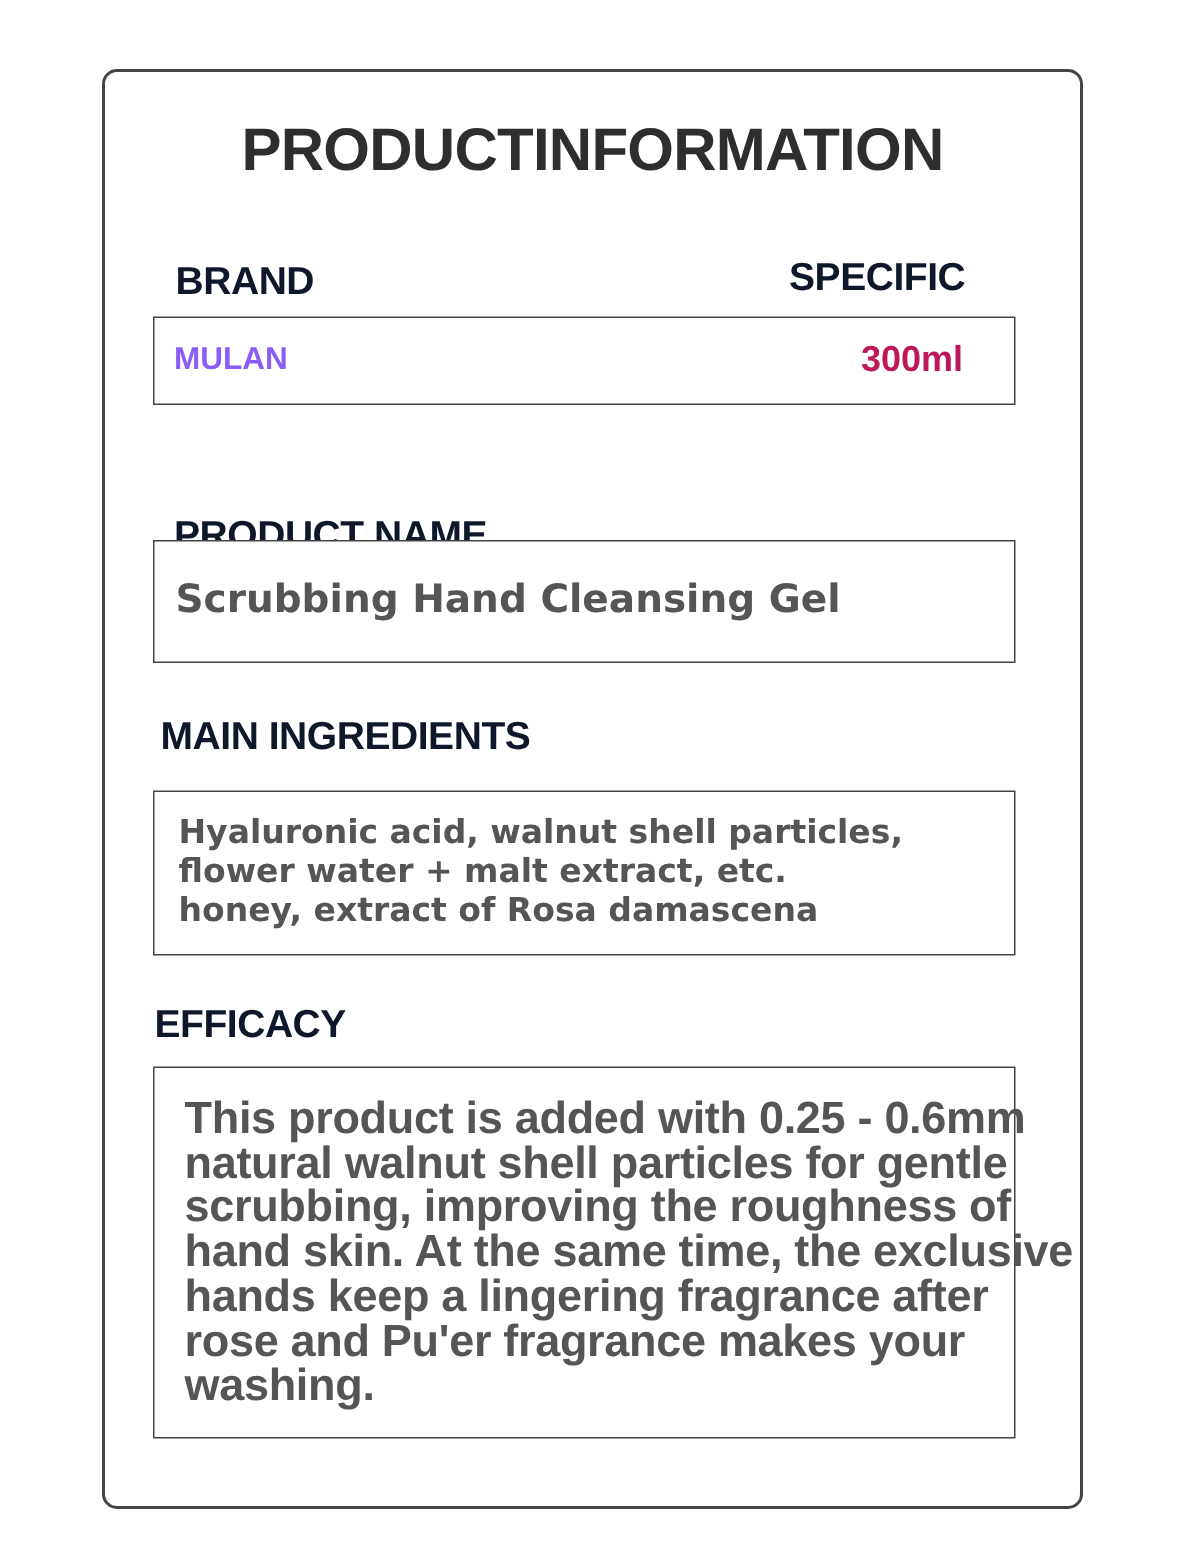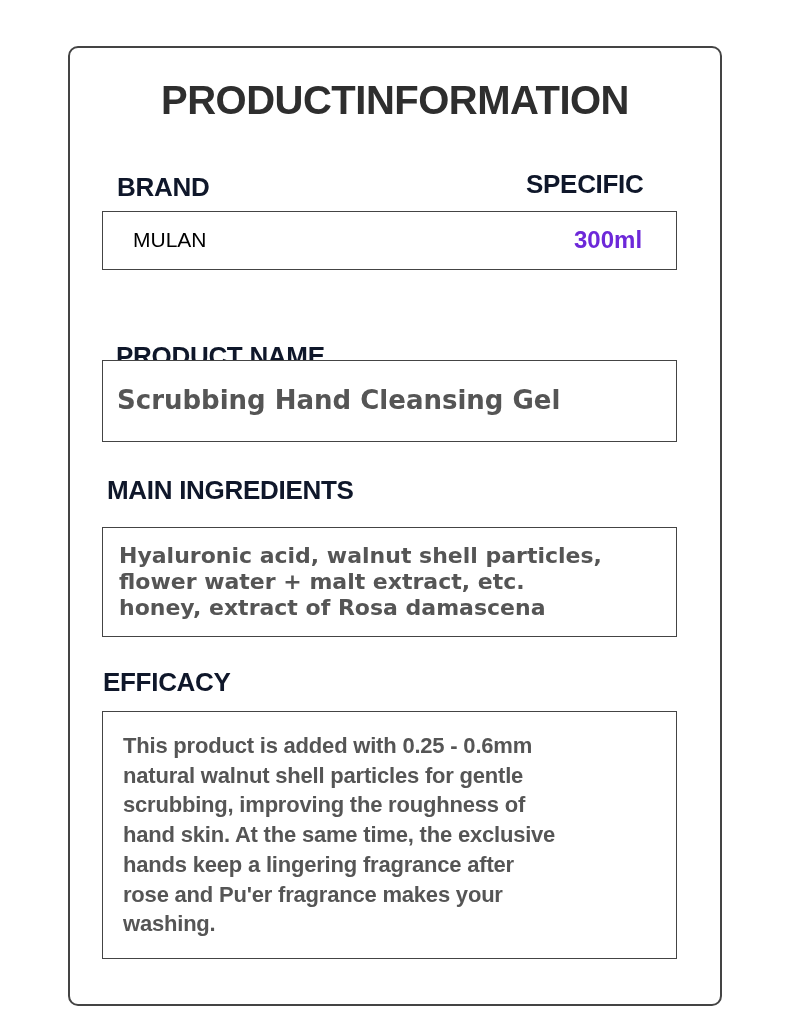--- a/index.html
+++ b/index.html
@@ -13,38 +13,38 @@
 </head>
 <body>
 
 <div class="card"></div>
 
 <div class="title">PRODUCTINFORMATION</div>
 
 <div class="label" style="left:117px;top:172px;">BRAND</div>
 <div class="label" style="left:526px;top:169px;">SPECIFIC</div>
 <div class="box" style="left:102px;top:211px;width:575px;height:59px;"></div>
-<div class="val" style="left:133px;top:228px;font-size:21px;font-family:'Liberation Sans',sans-serif;font-weight:normal;color:#000000;">MULAN</div>
-<div class="val" style="left:574px;top:226px;font-size:24px;font-family:'Liberation Sans',sans-serif;color:#6d28d9;">300ml</div>
+<div class="val" style="left:116px;top:228px;font-size:21px;font-family:'Liberation Sans',sans-serif;font-weight:bold;color:#8b5cf6;">MULAN</div>
+<div class="val" style="left:574px;top:226px;font-size:24px;font-family:'Liberation Sans',sans-serif;color:#be185d;">300ml</div>
 
 <div class="label" style="left:116px;top:309px;margin-top:32px;">PRODUCT NAME</div>
 <div class="box" style="left:102px;top:360px;width:575px;height:82px;"></div>
 <div class="val" style="left:117px;top:385px;font-size:26px;">Scrubbing Hand Cleansing Gel</div>
 
 <div class="label" style="left:107px;top:475px;">MAIN INGREDIENTS</div>
 <div class="box" style="left:102px;top:527px;width:575px;height:110px;"></div>
 <div class="val" style="left:119px;top:543px;font-size:22px;line-height:26px;">
   <div>Hyaluronic acid, walnut shell particles,</div>
   <div>flower water + malt extract, etc.</div>
   <div>honey, extract of Rosa damascena</div>
 </div>
 
 <div class="label" style="left:103px;top:667px;">EFFICACY</div>
 <div class="box" style="left:102px;top:711px;width:575px;height:248px;"></div>
-<div class="val" style="left:123px;top:731px;font-size:22px;line-height:29.7px;font-family:'Liberation Sans',sans-serif;letter-spacing:-0.2px;">
+<div class="val" style="left:123px;top:731px;font-size:30px;line-height:29.7px;font-family:'Liberation Sans',sans-serif;letter-spacing:-0.2px;">
   <div>This product is added with 0.25 - 0.6mm</div>
   <div>natural walnut shell particles for gentle</div>
   <div>scrubbing, improving the roughness of</div>
   <div>hand skin. At the same time, the exclusive</div>
   <div>hands keep a lingering fragrance after</div>
   <div>rose and Pu'er fragrance makes your</div>
   <div>washing.</div>
 </div>
 
 </body></html>

